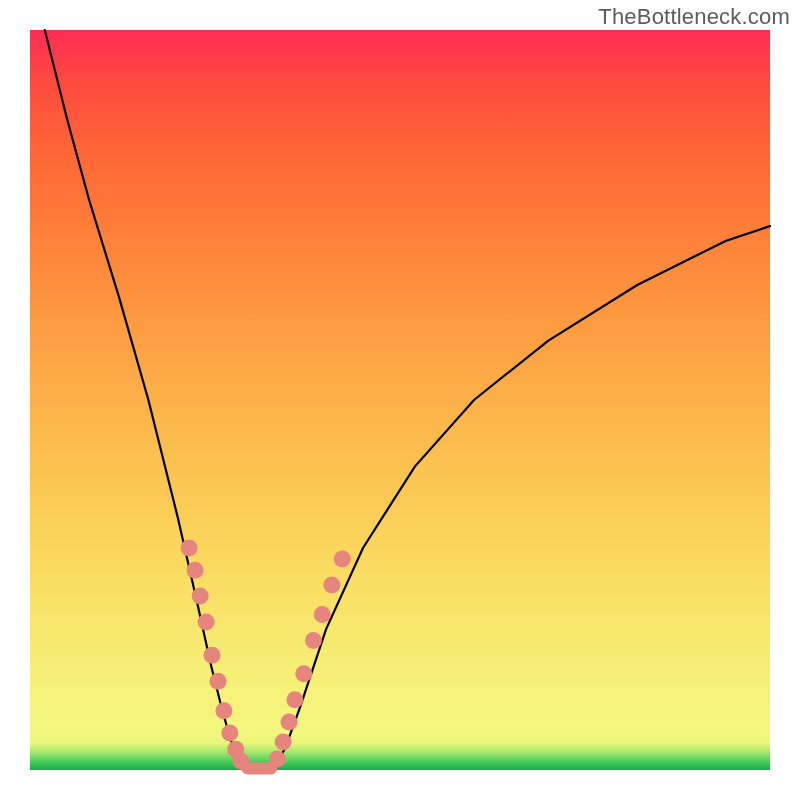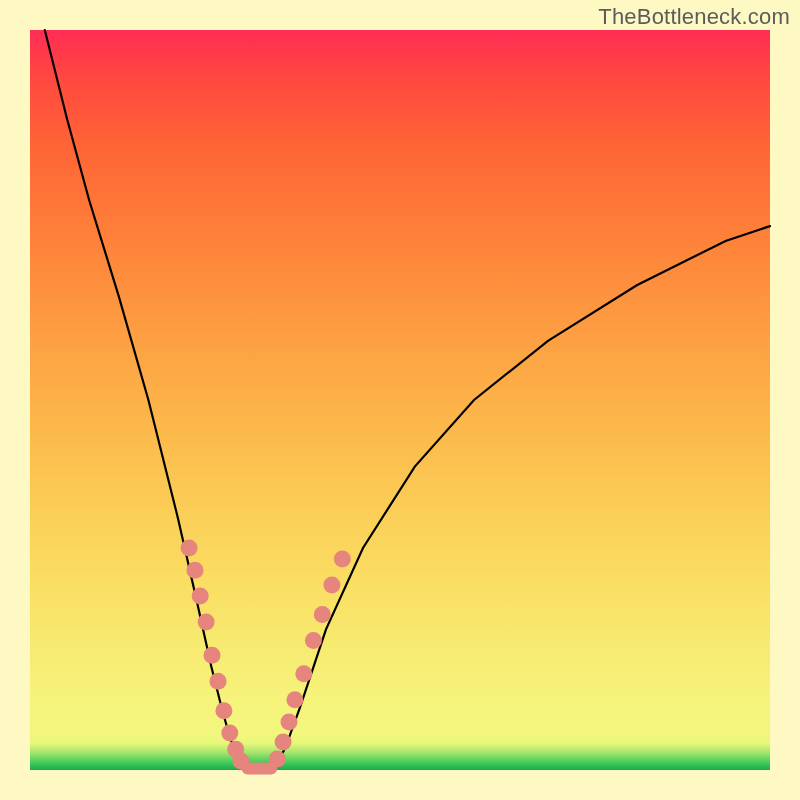--- a/index.html
+++ b/index.html
@@ -10,21 +10,21 @@
     overflow: hidden;
     background: #000;
     font-family: Arial, Helvetica, sans-serif;
   }
   .frame {
     position: absolute;
     left: 0;
     top: 0;
     width: 800px;
     height: 800px;
-    background: #fef9c3;
+    background: #ffffff;
   }
   .plot-area {
     position: absolute;
     left: 30px;
     top: 30px;
     width: 740px;
     height: 740px;
     
     background: linear-gradient(
       to top,

